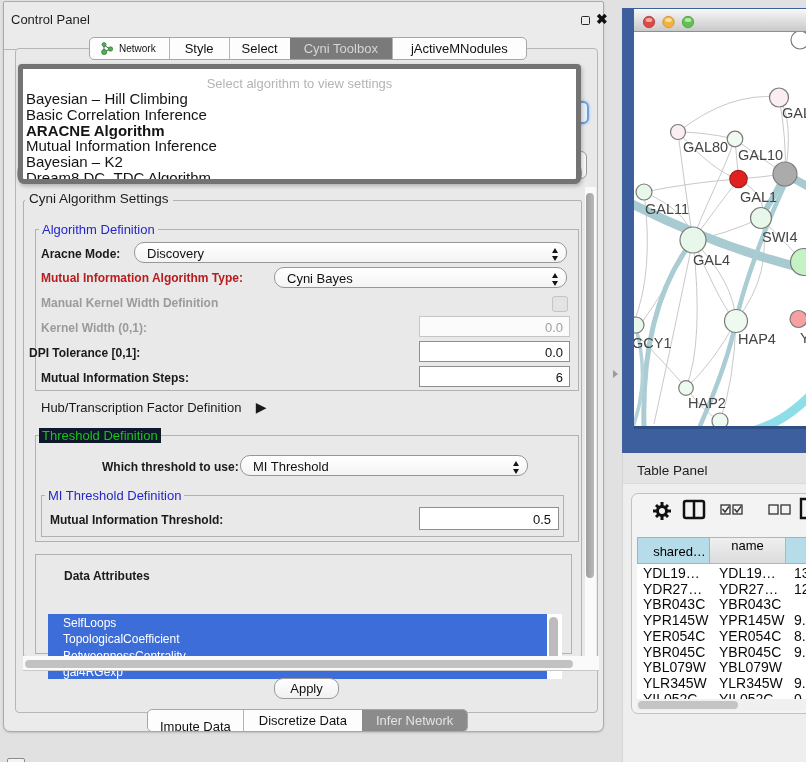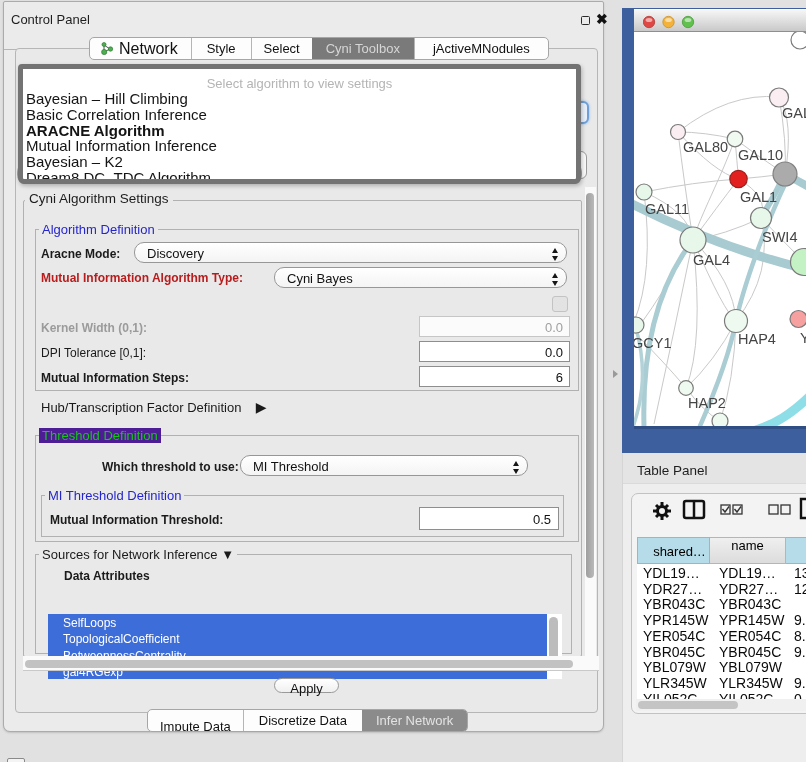--- a/index.html
+++ b/index.html
@@ -15,21 +15,21 @@
   <div class="abs" style="left:10px; top:11px; font-size:13px; color:#1e1e1e;">Control Panel</div>
 
   <div class="abs" style="left:580px; top:15px; width:9px; height:9px; border:1.5px solid #2a2a2a; border-radius:1.5px;"></div>
   <div class="abs" style="left:595px; top:10px; font-size:14px; font-weight:bold; color:#111;">✖</div>
 
   <div class="abs" style="left:3px; top:48px; width:13px; height:1px; background:#b6b6b6;"></div>
 
   <div class="abs" style="left:14px; top:47px; width:583px; height:665px; border:1px solid #b6b6b6; border-radius:4px; background:#e9e9e9;"></div>
 
   <div class="abs" style="left:88px; top:36px; height:23px; border:1px solid #a6a6a6; border-radius:5px; background:#fdfdfd; display:flex; overflow:hidden; z-index:5;">
-    <div style="padding:0 13px 0 11px; font-size:16px; color:#111; display:flex; align-items:center; border-right:1px solid #b5b5b5;">
+    <div style="padding:0 13px 0 11px; font-size:10px; color:#111; display:flex; align-items:center; border-right:1px solid #b5b5b5;">
       <svg width="13" height="13" viewBox="0 0 13 13" style="margin-right:5px;">
         <line x1="3" y1="3" x2="9" y2="7" stroke="#555" stroke-width="1"></line>
         <line x1="3" y1="10" x2="9" y2="7" stroke="#555" stroke-width="1"></line>
         <line x1="3" y1="3" x2="3" y2="10" stroke="#555" stroke-width="1"></line>
         <circle cx="3" cy="2.5" r="2" fill="#4caf50" stroke="#2e7d32" stroke-width="0.7"></circle>
         <circle cx="3.2" cy="10" r="2.6" fill="#4caf50" stroke="#2e7d32" stroke-width="0.7"></circle>
         <circle cx="9.5" cy="7" r="2.2" fill="#4caf50" stroke="#2e7d32" stroke-width="0.7"></circle>
       </svg>
       Network</div>
     <div style="padding:0 14px; font-size:13px; color:#111; display:flex; align-items:center; border-right:1px solid #b5b5b5; padding-left:15px; padding-right:15px;">Style</div>
@@ -51,62 +51,62 @@
 
   <div class="abs lbl" style="left:40px; top:246px; font-size:12px; font-weight:bold; color:#1a1a1a;">Aracne Mode:</div>
   <div class="abs combo" style="left:133px; top:241px; width:433px; height:21px;">
       <span>Discovery</span>
     </div>
   <div class="abs lbl" style="left:40px; top:270px; font-size:12px; font-weight:bold; color:#b91c1c;">Mutual Information Algorithm Type:</div>
   <div class="abs combo" style="left:273px; top:266px; width:293px; height:21px;">
       <span>Cyni Bayes</span>
     </div>
 
+  <div class="abs" style="left:40px; top:295px; font-size:12px; font-weight:bold; color:#9b9b9b;">Manual Kernel Width Definition</div>
   <div class="abs" style="left:551px; top:295px; width:16px; height:16px; border:1px solid #c3c3c3; border-radius:3px; background:#e3e3e3;"></div>
 
   <div class="abs" style="left:40px; top:320px; font-size:12px; font-weight:bold; color:#9b9b9b;">Kernel Width (0,1):</div>
   <div class="abs" style="left:418px; top:315px; width:151px; height:21px; border:1px solid #c6c6c6; background:#fbfbfb; font-size:13px; color:#a0a0a0; text-align:right; padding:3px 6px 0 0;">0.0</div>
 
-  <div class="abs" style="left:40px; top:345px; font-size:12px; font-weight:normal; color:#1a1a1a;">DPI Tolerance [0,1]:</div>
+  <div class="abs" style="left:28px; top:345px; font-size:12px; font-weight:bold; color:#1a1a1a;">DPI Tolerance [0,1]:</div>
   <div class="abs" style="left:418px; top:340px; width:151px; height:21px; border:1px solid #8e8e8e; background:#fff; font-size:13px; color:#111; text-align:right; padding:3px 6px 0 0;">0.0</div>
 
   <div class="abs" style="left:40px; top:370px; font-size:12px; font-weight:bold; color:#1a1a1a;">Mutual Information Steps:</div>
   <div class="abs" style="left:418px; top:365px; width:151px; height:21px; border:1px solid #8e8e8e; background:#fff; font-size:13px; color:#111; text-align:right; padding:3px 6px 0 0;">6</div>
 
   <div class="abs" style="left:40px; top:398px; font-size:13px; color:#1a1a1a;">Hub/Transcription Factor Definition&nbsp;&nbsp;&nbsp; <span style="font-size:14px;">▶</span></div>
 
   <div class="abs" style="left:34px; top:434px; width:544px; height:107px; border:1px solid #b1b1b1;"></div>
-  <div class="abs" style="left:38px; top:427px; background:#4c1d95; padding:0 3px; font-size:13px; color:#19c319;">Threshold Definition</div>
+  <div class="abs" style="left:38px; top:427px; background:#0f172a; padding:0 3px; font-size:13px; color:#19c319;">Threshold Definition</div>
 
   <div class="abs" style="left:101px; top:459px; font-size:12px; font-weight:bold; color:#1a1a1a;">Which threshold to use:</div>
   <div class="abs combo" style="left:239px; top:454px; width:288px; height:21px;border-radius:10px;">
       <span>MI Threshold</span>
     </div>
 
   <div class="abs" style="left:40px; top:494px; width:523px; height:42px; border:1px solid #b1b1b1;"></div>
   <div class="abs" style="left:44px; top:487px; background:#e9e9e9; padding:0 3px; font-size:13px; color:#2525cc;">MI Threshold Definition</div>
   <div class="abs" style="left:49px; top:512px; font-size:12px; font-weight:bold; color:#1a1a1a;">Mutual Information Threshold:</div>
   <div class="abs" style="left:418px; top:506px; width:140px; height:23px; border:1px solid #8e8e8e; background:#fff; font-size:13px; color:#111; text-align:right; padding:4px 7px 0 0;">0.5</div>
 
   <div class="abs" style="left:34px; top:553px; width:537px; height:100px; border:1px solid #b1b1b1;"></div>
-  <div class="abs" style="left:38px; top:546px; background:#e9e9e9; padding:0 3px; font-size:13px; color:#1a1a1a;">Sources for Network Inference <span style="font-size:13px;">▼</span></div>
   <div class="abs" style="left:47px; top:568px; font-size:12px; font-weight:bold; color:#1a1a1a;padding-left:16px;">Data Attributes</div>
 
   <div class="abs" style="left:47px; top:613px; width:514px; height:65px; background:#fff; overflow:hidden;">
     <div style="position:absolute; left:0; top:0; width:499px; height:65px; background:#3d6dd8; color:#fff; font-size:12px; line-height:16.3px; padding:1px 0 0 15px;">SelfLoops<br>TopologicalCoefficient<br>BetweennessCentrality<br>gal4RGexp</div>
     <div style="position:absolute; left:501px; top:3px; width:9px; height:52px; background:#bcbcbc; border-radius:5px;"></div>
   </div>
 
   <div class="abs" style="left:584px; top:186px; width:11px; height:484px; background:#fafafa;"></div>
   <div class="abs" style="left:585px; top:192px; width:8px; height:385px; border-radius:4px; background:linear-gradient(90deg,#9e9e9e,#b9b9b9);"></div>
 
   <div class="abs" style="left:22px; top:655px; width:576px; height:15px; background:#fafafa; border-bottom:1px solid #c9c9c9;"></div>
   <div class="abs" style="left:24px; top:659px; width:548px; height:8px; border-radius:4px; background:#c2c2c2;"></div>
 
-  <div class="abs" style="left:273px; top:677px; width:65px; height:15px; border:1px solid #9a9a9a; border-radius:9px; background:linear-gradient(#ffffff,#f0f0f0); font-size:13px; color:#111; text-align:center; padding-top:2px;">Apply</div>
+  <div class="abs" style="left:273px; top:677px; width:65px; height:21px; border:1px solid #9a9a9a; border-radius:9px; background:linear-gradient(#ffffff,#f0f0f0); font-size:13px; color:#111; text-align:center; padding-top:2px;">Apply</div>
 
   <div class="abs" style="left:146px; top:708px; height:23px; border:1px solid #a6a6a6; border-radius:5px; background:#fdfdfd; display:flex; overflow:hidden;">
     <div style="font-size:13px; color:#111; display:flex; align-items:center; border-right:1px solid #b5b5b5; padding:16px 12px;">Impute Data</div>
     <div style="font-size:13px; color:#111; display:flex; align-items:center; padding:0 15px;">Discretize Data</div>
     <div style="font-size:13px; color:#e3e3e3; display:flex; align-items:center; background:#8b8b8b; padding:0 14px;">Infer Network</div>
   </div>
 </div>
 
 <div class="abs" style="left:18px; top:64px; width:563px; height:120px; background:#fff; border:5px solid #737373; border-radius:4px 4px 6px 6px; box-shadow:1px 2px 4px rgba(0,0,0,0.25); z-index:20; overflow:hidden;">
   <div style="text-align:center; font-size:13px; color:#b4b4b4; padding-top:7px; height:22px;">Select algorithm to view settings</div>

